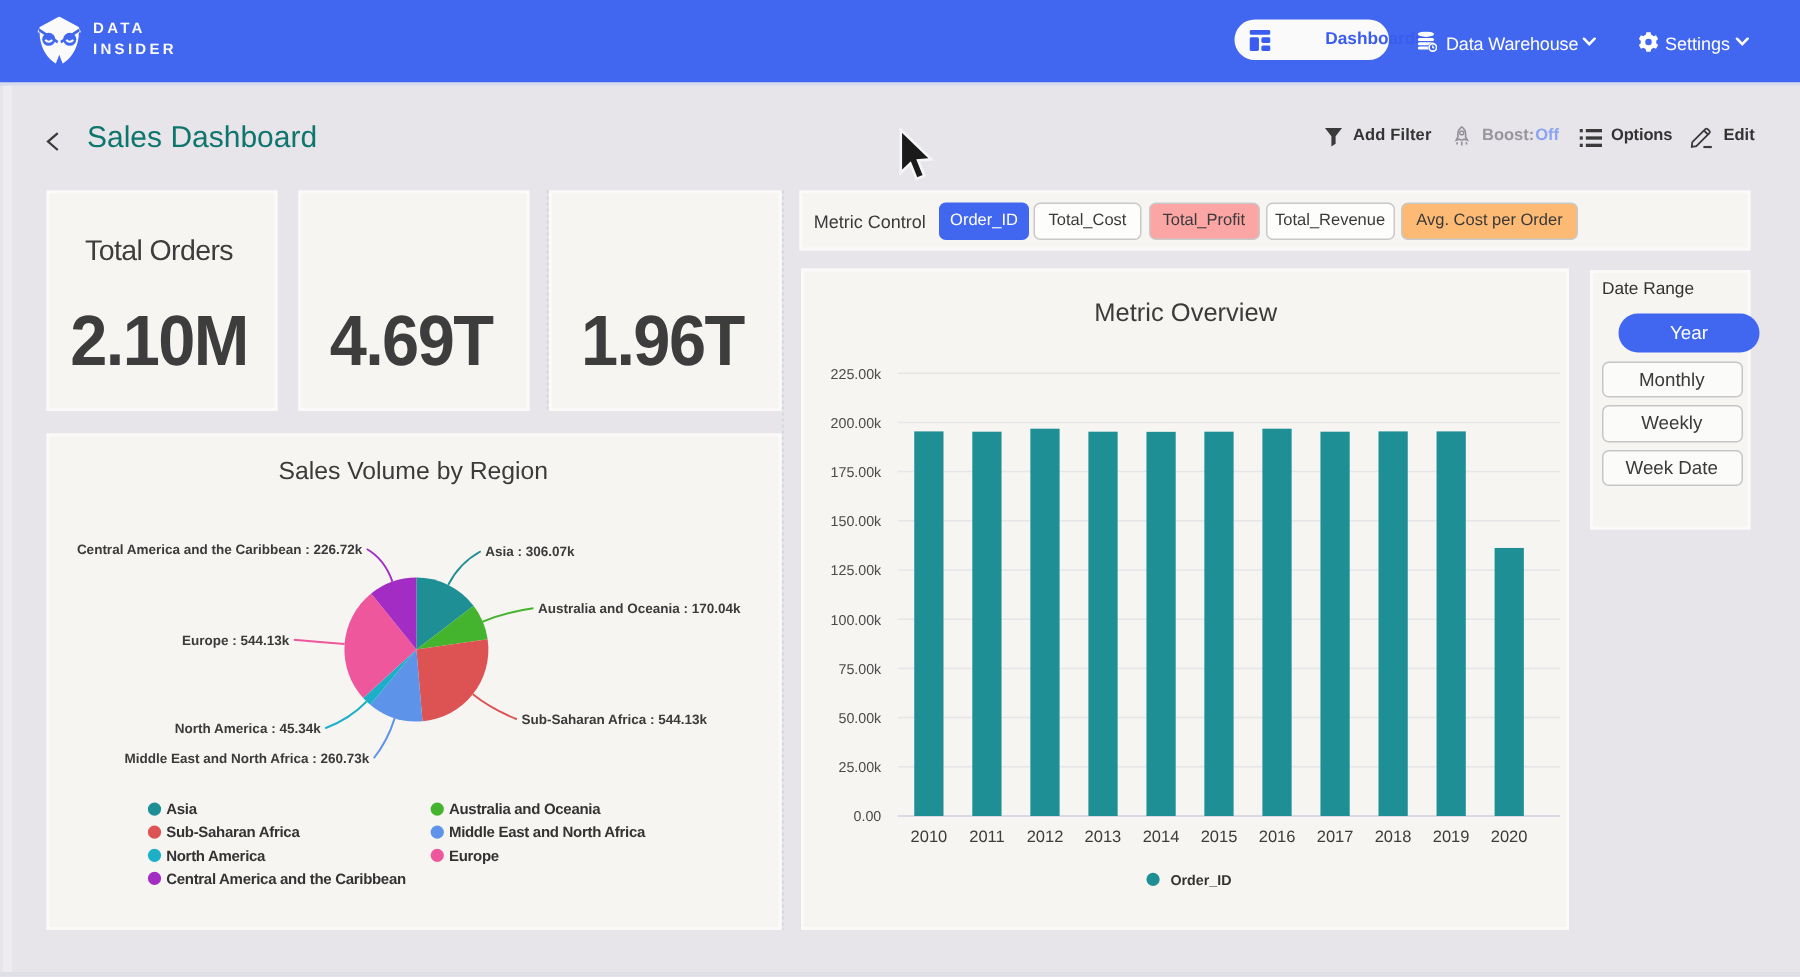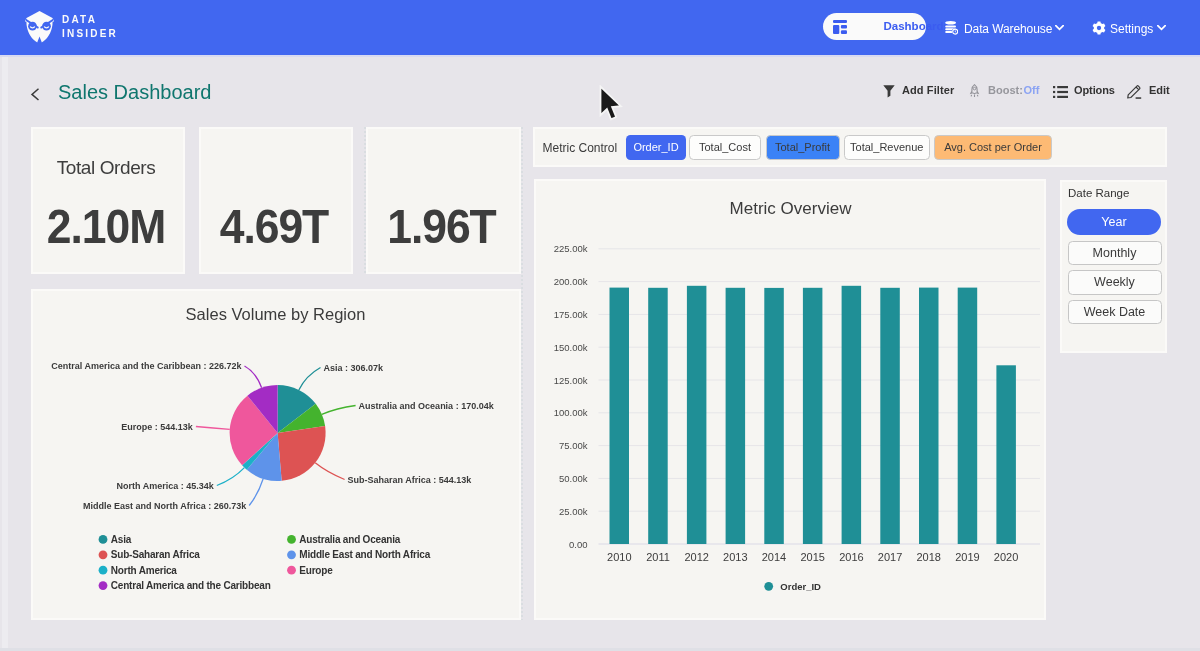--- a/index.html
+++ b/index.html
@@ -137,21 +137,21 @@
       <circle cx="72.0" cy="296.6" r="4.4" fill="#a32cc4"></circle>
       <text x="79.8" y="300.1" font-size="10" font-weight="bold" fill="#333" letter-spacing="-0.2">Central America and the Caribbean</text>
 </svg>
   </div>
 
 <div class="card" style="left:533px;top:127px;width:634px;height:40px;">
   <span class="abs" style="left:7.5px;top:11.5px;font-size:12px;color:#3a3a3a;">Metric Control</span>
 </div>
 <div style="position:absolute;left:626px;top:134.5px;width:60px;height:25px;border-radius:4.5px;display:flex;align-items:center;justify-content:center;font-size:11px;z-index:3;background:#4167f0;color:#fff;">Order_ID</div>
 <div style="position:absolute;left:689px;top:134.5px;width:72px;height:25px;border-radius:4.5px;display:flex;align-items:center;justify-content:center;font-size:11px;z-index:3;background:#fdfdfc;border:1px solid #c9c9c9;color:#3a3a3a;">Total_Cost</div>
-<div style="position:absolute;left:765.5px;top:134.5px;width:74px;height:25px;border-radius:4.5px;display:flex;align-items:center;justify-content:center;font-size:11px;z-index:3;background:#3b82f6;border:1px solid #c9c9c9;color:#3a3a3a;">Total_Profit</div>
+<div style="position:absolute;left:765.5px;top:134.5px;width:74px;height:25px;border-radius:4.5px;display:flex;align-items:center;justify-content:center;font-size:11px;z-index:3;background:#fca5a5;border:1px solid #c9c9c9;color:#3a3a3a;">Total_Profit</div>
 <div style="position:absolute;left:844px;top:134.5px;width:85.5px;height:25px;border-radius:4.5px;display:flex;align-items:center;justify-content:center;font-size:11px;z-index:3;background:#fdfdfc;border:1px solid #c9c9c9;color:#3a3a3a;">Total_Revenue</div>
 <div style="position:absolute;left:934px;top:134.5px;width:118px;height:25px;border-radius:4.5px;display:flex;align-items:center;justify-content:center;font-size:11px;z-index:3;background:#fdba74;border:1px solid #c9c9c9;color:#3a3a3a;">Avg. Cost per Order</div>
 
 <div class="card" style="left:534px;top:179px;width:512px;height:441px;">
     <svg width="512" height="441" viewBox="0 0 512 441" style="position:absolute;left:-2px;top:-2px">
 <text x="256.5" y="34.8" font-size="17" fill="#3b3b3b" text-anchor="middle">Metric Overview</text>
 <text x="53.5" y="368.6" font-size="9.5" fill="#4a4a4a" text-anchor="end">0.00</text>
       <line x1="64.5" y1="332.2" x2="506" y2="332.2" stroke="#e6e5e8" stroke-width="1"></line>
       <text x="53.5" y="335.8" font-size="9.5" fill="#4a4a4a" text-anchor="end">25.00k</text>
       <line x1="64.5" y1="299.4" x2="506" y2="299.4" stroke="#e6e5e8" stroke-width="1"></line>
@@ -193,21 +193,21 @@
       <text x="433.4" y="382" font-size="11" fill="#3c3c3c" text-anchor="middle">2019</text>
       <rect x="462.4" y="186.3" width="19.5" height="178.7" fill="#1f8f96"></rect>
       <text x="472.1" y="382" font-size="11" fill="#3c3c3c" text-anchor="middle">2020</text>
 <circle cx="234.7" cy="407.3" r="4.4" fill="#1f8f96"></circle>
 <text x="246.3" y="410.8" font-size="9.5" font-weight="bold" fill="#333">Order_ID</text>
 </svg>
   </div>
 
 <div class="card" style="left:1060px;top:180px;width:107px;height:173px;">
   <div class="abs" style="left:6px;top:5px;font-size:11.5px;color:#333;">Date Range</div>
-  <div style="position:absolute;left:5px;top:27px;width:94px;height:26px;border-radius:13px;display:flex;align-items:center;justify-content:center;font-size:12.5px;background:#4167f0;color:#fff;">Year</div>
+  <div style="position:absolute;left:17px;top:27px;width:94px;height:26px;border-radius:13px;display:flex;align-items:center;justify-content:center;font-size:12.5px;background:#4167f0;color:#fff;">Year</div>
   <div style="position:absolute;left:5.5px;top:58.5px;width:94px;height:24px;border-radius:4.5px;display:flex;align-items:center;justify-content:center;font-size:12.5px;background:#fbfbfa;border:1px solid #c6c6c6;color:#3a3a3a;">Monthly</div>
   <div style="position:absolute;left:5.5px;top:87.5px;width:94px;height:25px;border-radius:4.5px;display:flex;align-items:center;justify-content:center;font-size:12.5px;background:#fbfbfa;border:1px solid #c6c6c6;color:#3a3a3a;">Weekly</div>
   <div style="position:absolute;left:5.5px;top:118px;width:94px;height:24px;border-radius:4.5px;display:flex;align-items:center;justify-content:center;font-size:12.5px;background:#fbfbfa;border:1px solid #c6c6c6;color:#3a3a3a;">Week Date</div>
 </div>
 
 <svg width="1200" height="651" style="position:absolute;left:0;top:0;pointer-events:none;z-index:5">
 <line x1="365" y1="127" x2="365" y2="274" stroke="#ccd6d8" stroke-width="1" stroke-dasharray="2,2"></line>
 <line x1="522" y1="127" x2="522" y2="620" stroke="#ccd6d8" stroke-width="1" stroke-dasharray="2,2"></line>
 </svg>
 <svg width="28" height="40" viewBox="0 0 28 40" style="position:absolute;left:598px;top:85px;z-index:50">

